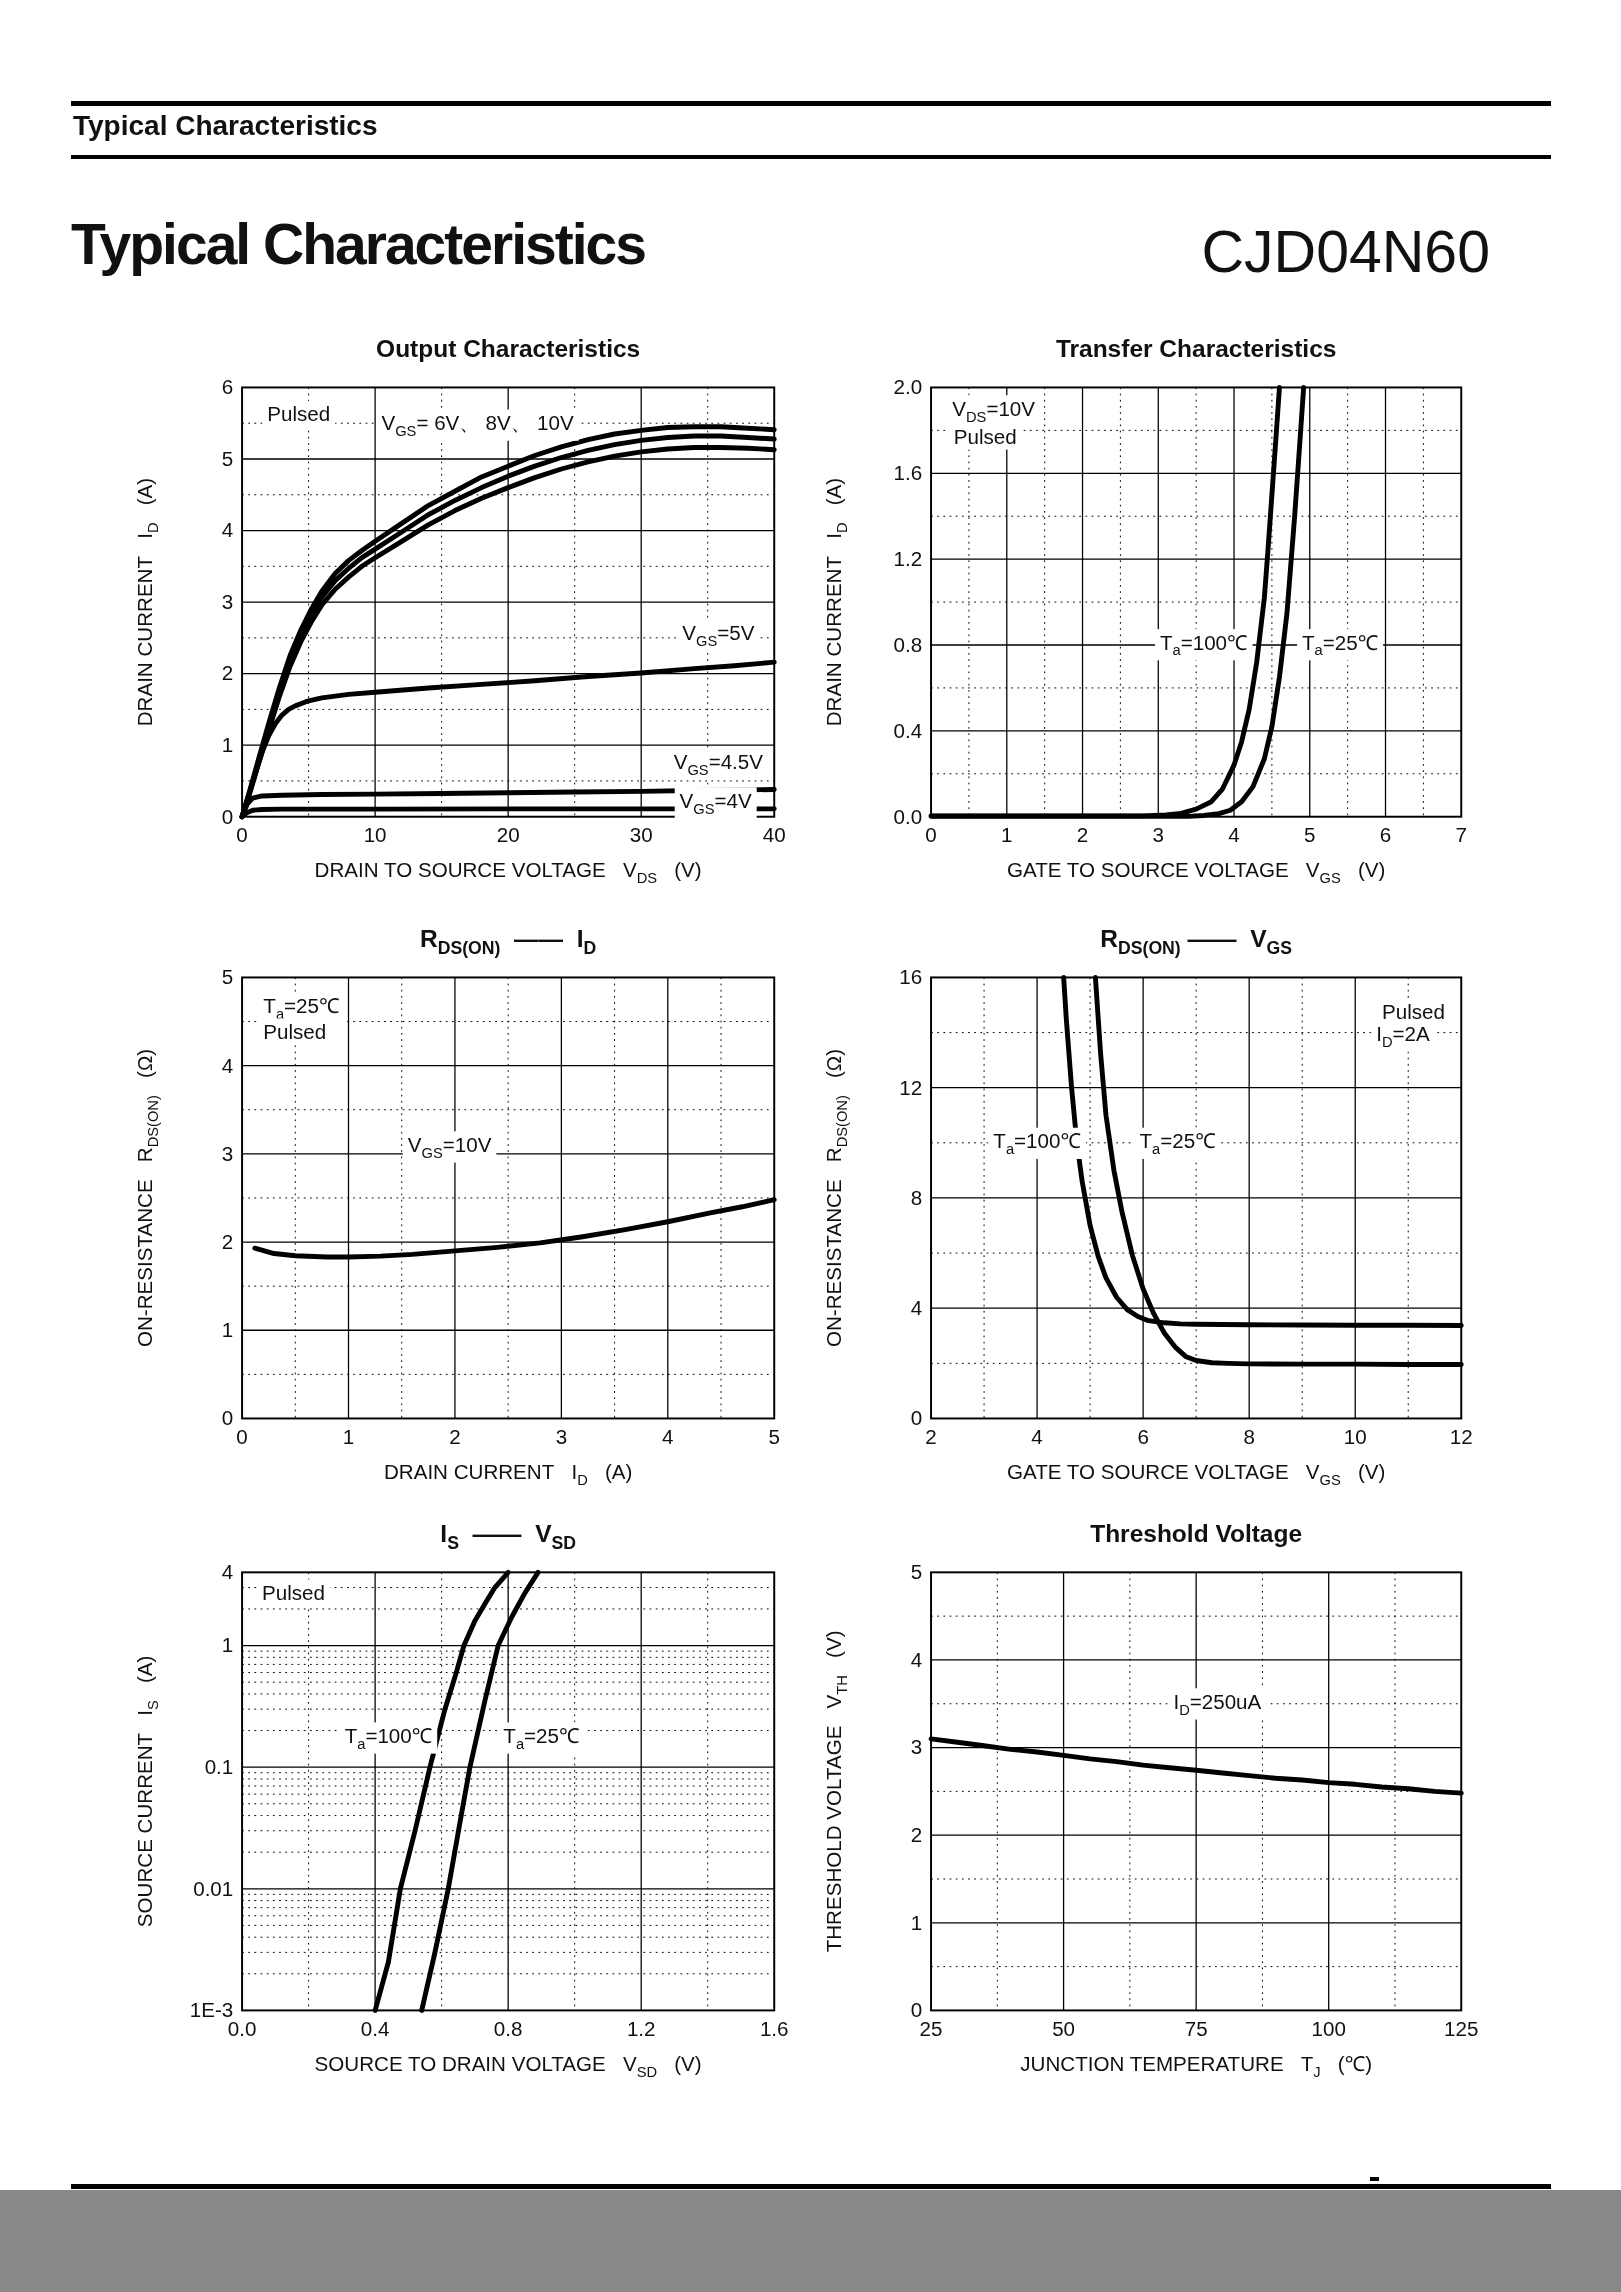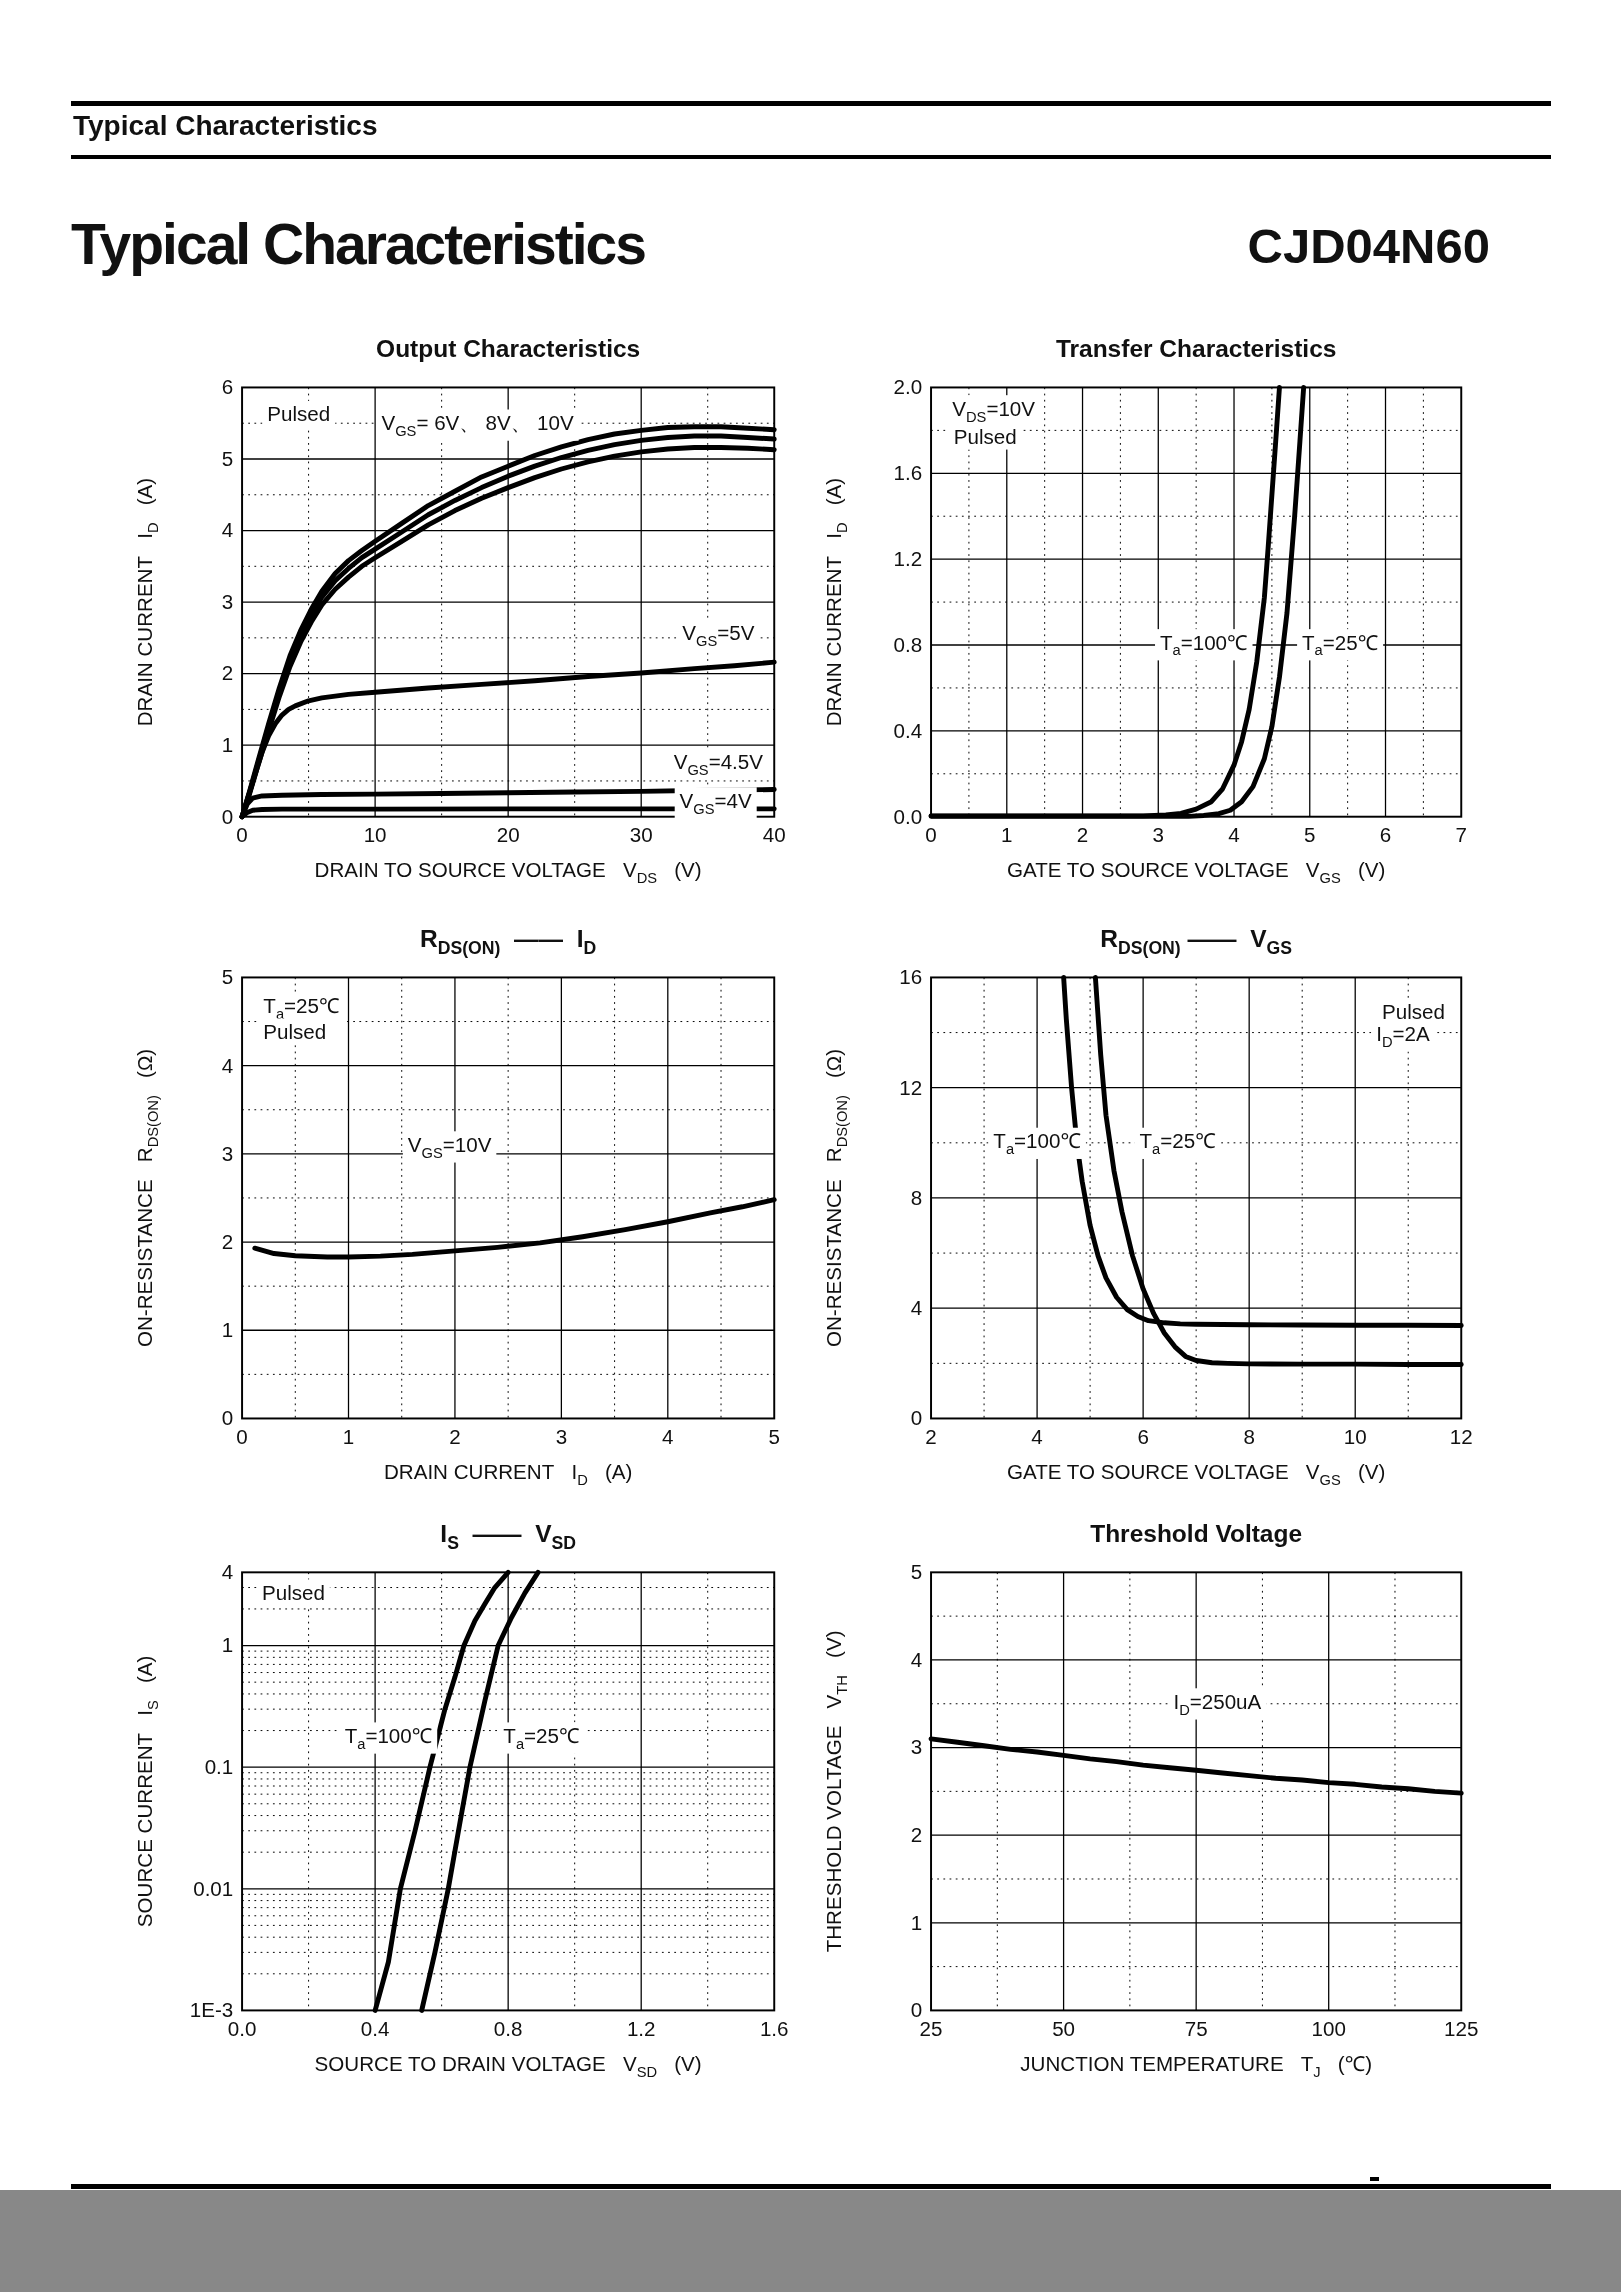--- a/index.html
+++ b/index.html
@@ -2,21 +2,21 @@
 <html><head>
 <meta charset="utf-8">
 <style>
   html,body{margin:0;padding:0;background:#888;}
   .page{position:relative;width:1621px;height:2190px;background:#ffffff;
         font-family:"Liberation Sans", sans-serif;color:#111;overflow:hidden;}
   .abs{position:absolute;}
   .rule{position:absolute;background:#000;}
   .hdr-small{position:absolute;left:73px;top:110px;font-size:28px;font-weight:bold;letter-spacing:0px;}
   .title-big{position:absolute;left:71px;top:211px;font-size:57px;font-weight:bold;letter-spacing:-2px;}
-  .part-no{position:absolute;right:131px;top:218px;font-size:49px;font-weight:bold;letter-spacing:0px;}
+  .part-no{position:absolute;right:131px;top:218px;font-size:59px;font-weight:normal;letter-spacing:0px;}
   .footer-text{position:absolute;top:2194px;font-size:24.5px;color:#be185d;}
   .f-left{left:73px;}
   .f-center{left:0;width:1621px;text-align:center;}
   .f-right{right:71px;}
   .artifact{position:absolute;left:1370px;top:2177px;width:8.8px;height:3.9px;background:#000;}
   svg text{fill:#111;}
 </style>
 </head>
 <body>
 

